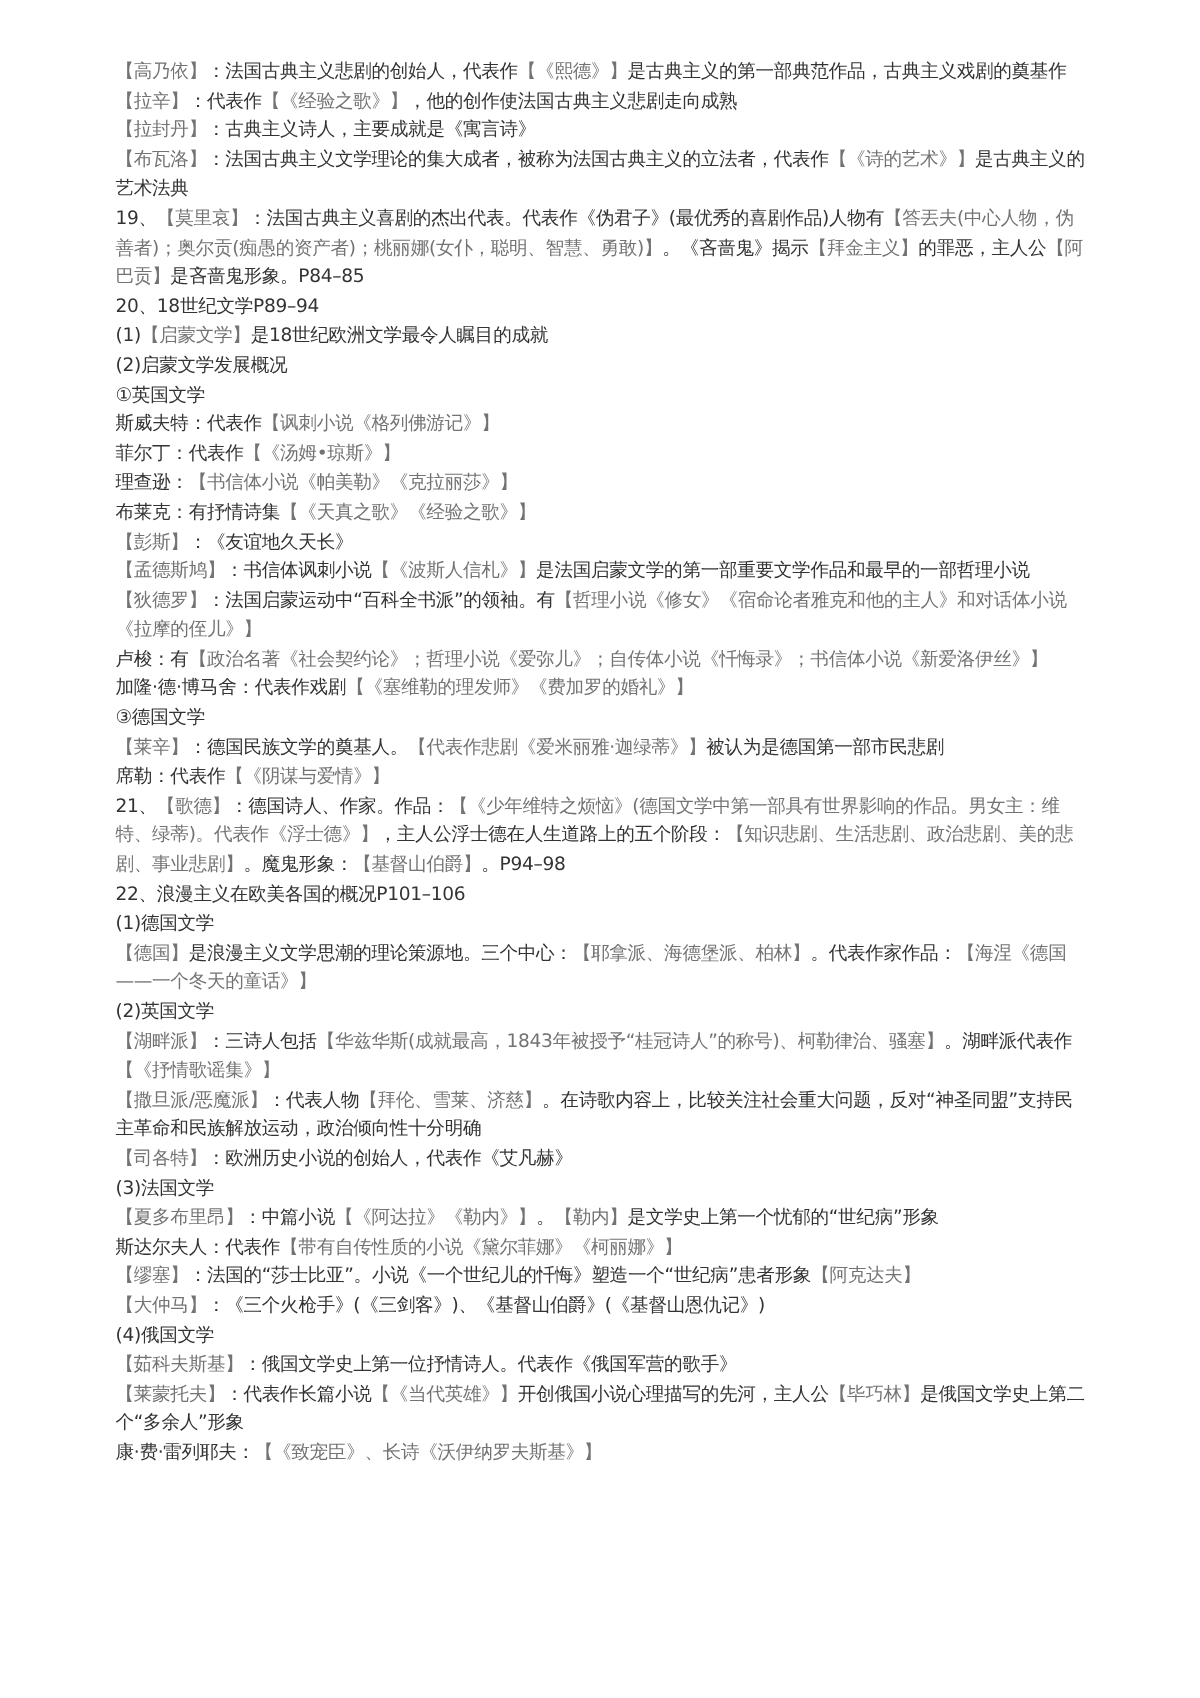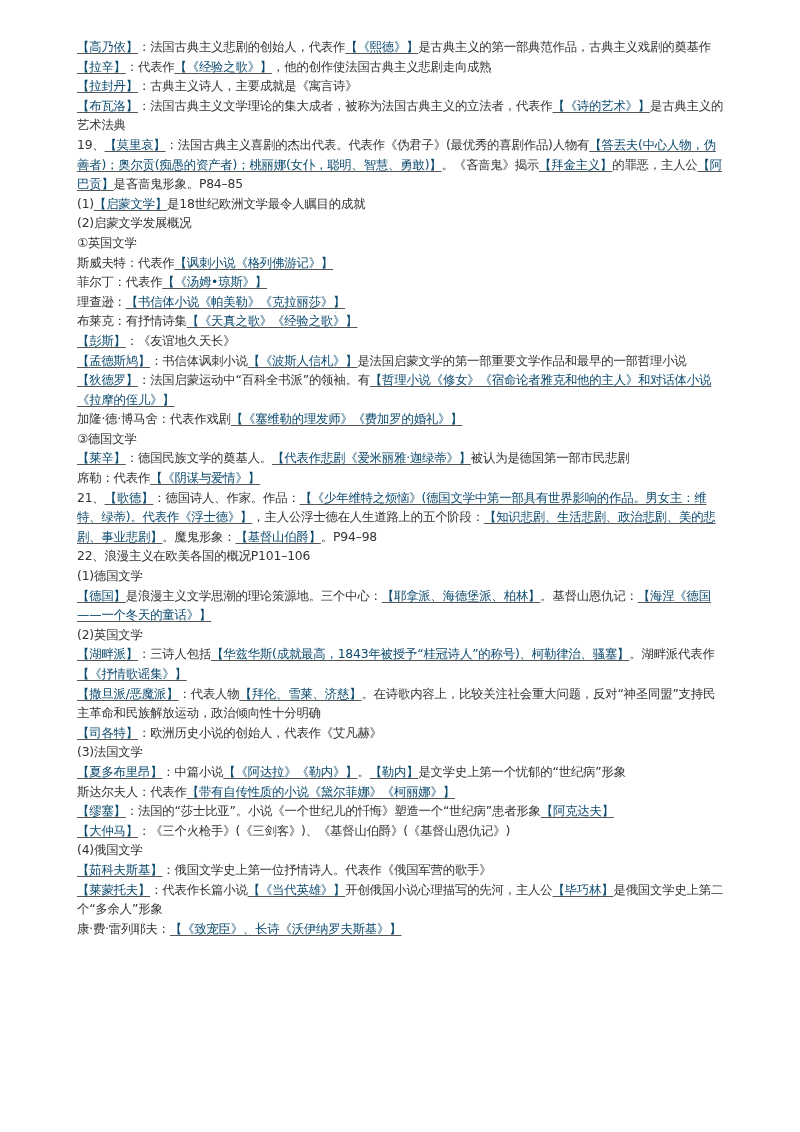--- a/index.html
+++ b/index.html
@@ -1,50 +1,52 @@
 <!DOCTYPE html>
 <html><head>
 <meta charset="utf-8">
 <style>
   html, body { margin: 0; padding: 0; background: #ffffff; }
   body { width: 800px; height: 1132px; overflow: hidden; position: relative;
          font-family: "DejaVu Sans", "Liberation Sans", sans-serif; }
   .doc { position: absolute; left: 77px; top: 37px; width: 650px;
          font-size: 12.4px; line-height: 19.6px; color: #333333; letter-spacing: -0.2px; }
   .line { display: block; white-space: normal; word-break: break-all; }
-  .hl { color: #0c4a6e; text-decoration: underline; text-decoration-color: #555555;
+  .hl { color: #737373; text-decoration-color: #555555;
         text-underline-offset: 2px; text-decoration-thickness: 1px; }
 </style>
 </head>
 <body>
 
 <div class="doc" id="doc">
     <div class="line"><span class="hl">【高乃依】</span><span>：法国古典主义悲剧的创始人，代表作</span><span class="hl">【《熙德》】</span><span>是古典主义的第一部典范作品，古典主义戏剧的奠基作</span></div>
     <div class="line"><span class="hl">【拉辛】</span><span>：代表作</span><span class="hl">【《经验之歌》】</span><span>，他的创作使法国古典主义悲剧走向成熟</span></div>
     <div class="line"><span class="hl">【拉封丹】</span><span>：古典主义诗人，主要成就是《寓言诗》</span></div>
     <div class="line"><span class="hl">【布瓦洛】</span><span>：法国古典主义文学理论的集大成者，被称为法国古典主义的立法者，代表作</span><span class="hl">【《诗的艺术》】</span><span>是古典主义的艺术法典</span></div>
     <div class="line"><span>19、</span><span class="hl">【莫里哀】</span><span>：法国古典主义喜剧的杰出代表。代表作《伪君子》(最优秀的喜剧作品)人物有</span><span class="hl">【答丟夫(中心人物，伪善者)；奥尔贡(痴愚的资产者)；桃丽娜(女仆，聪明、智慧、勇敢)】</span><span>。《吝啬鬼》揭示</span><span class="hl">【拜金主义】</span><span>的罪恶，主人公</span><span class="hl">【阿巴贡】</span><span>是吝啬鬼形象。P84–85</span></div>
+    <div class="line"><span>20、18世纪文学P89–94</span></div>
     <div class="line"><span>(1)</span><span class="hl">【启蒙文学】</span><span>是18世纪欧洲文学最令人瞩目的成就</span></div>
     <div class="line"><span>(2)启蒙文学发展概况</span></div>
     <div class="line"><span>①英国文学</span></div>
     <div class="line"><span>斯威夫特：代表作</span><span class="hl">【讽刺小说《格列佛游记》】</span></div>
     <div class="line"><span>菲尔丁：代表作</span><span class="hl">【《汤姆•琼斯》】</span></div>
     <div class="line"><span>理查逊：</span><span class="hl">【书信体小说《帕美勒》《克拉丽莎》】</span></div>
     <div class="line"><span>布莱克：有抒情诗集</span><span class="hl">【《天真之歌》《经验之歌》】</span></div>
     <div class="line"><span class="hl">【彭斯】</span><span>：《友谊地久天长》</span></div>
     <div class="line"><span class="hl">【孟德斯鸠】</span><span>：书信体讽刺小说</span><span class="hl">【《波斯人信札》】</span><span>是法国启蒙文学的第一部重要文学作品和最早的一部哲理小说</span></div>
     <div class="line"><span class="hl">【狄德罗】</span><span>：法国启蒙运动中“百科全书派”的领袖。有</span><span class="hl">【哲理小说《修女》《宿命论者雅克和他的主人》和对话体小说《拉摩的侄儿》】</span></div>
+    <div class="line"><span>卢梭：有</span><span class="hl">【政治名著《社会契约论》；哲理小说《爱弥儿》；自传体小说《忏悔录》；书信体小说《新爱洛伊丝》】</span></div>
     <div class="line"><span>加隆·德·博马舍：代表作戏剧</span><span class="hl">【《塞维勒的理发师》《费加罗的婚礼》】</span></div>
     <div class="line"><span>③德国文学</span></div>
     <div class="line"><span class="hl">【莱辛】</span><span>：德国民族文学的奠基人。</span><span class="hl">【代表作悲剧《爱米丽雅·迦绿蒂》】</span><span>被认为是德国第一部市民悲剧</span></div>
     <div class="line"><span>席勒：代表作</span><span class="hl">【《阴谋与爱情》】</span></div>
     <div class="line"><span>21、</span><span class="hl">【歌德】</span><span>：德国诗人、作家。作品：</span><span class="hl">【《少年维特之烦恼》(德国文学中第一部具有世界影响的作品。男女主：维特、绿蒂)。代表作《浮士德》】</span><span>，主人公浮士德在人生道路上的五个阶段：</span><span class="hl">【知识悲剧、生活悲剧、政治悲剧、美的悲剧、事业悲剧】</span><span>。魔鬼形象：</span><span class="hl">【基督山伯爵】</span><span>。P94–98</span></div>
     <div class="line"><span>22、浪漫主义在欧美各国的概况P101–106</span></div>
     <div class="line"><span>(1)德国文学</span></div>
-    <div class="line"><span class="hl">【德国】</span><span>是浪漫主义文学思潮的理论策源地。三个中心：</span><span class="hl">【耶拿派、海德堡派、柏林】</span><span>。基督山恩仇记：</span><span class="hl">【海涅《德国——一个冬天的童话》】</span></div>
+    <div class="line"><span class="hl">【德国】</span><span>是浪漫主义文学思潮的理论策源地。三个中心：</span><span class="hl">【耶拿派、海德堡派、柏林】</span><span>。代表作家作品：</span><span class="hl">【海涅《德国——一个冬天的童话》】</span></div>
     <div class="line"><span>(2)英国文学</span></div>
     <div class="line"><span class="hl">【湖畔派】</span><span>：三诗人包括</span><span class="hl">【华兹华斯(成就最高，1843年被授予“桂冠诗人”的称号)、柯勒律治、骚塞】</span><span>。湖畔派代表作</span><span class="hl">【《抒情歌谣集》】</span></div>
     <div class="line"><span class="hl">【撒旦派/恶魔派】</span><span>：代表人物</span><span class="hl">【拜伦、雪莱、济慈】</span><span>。在诗歌内容上，比较关注社会重大问题，反对“神圣同盟”支持民主革命和民族解放运动，政治倾向性十分明确</span></div>
     <div class="line"><span class="hl">【司各特】</span><span>：欧洲历史小说的创始人，代表作《艾凡赫》</span></div>
     <div class="line"><span>(3)法国文学</span></div>
     <div class="line"><span class="hl">【夏多布里昂】</span><span>：中篇小说</span><span class="hl">【《阿达拉》《勒内》】</span><span>。</span><span class="hl">【勒内】</span><span>是文学史上第一个忧郁的“世纪病”形象</span></div>
     <div class="line"><span>斯达尔夫人：代表作</span><span class="hl">【带有自传性质的小说《黛尔菲娜》《柯丽娜》】</span></div>
     <div class="line"><span class="hl">【缪塞】</span><span>：法国的“莎士比亚”。小说《一个世纪儿的忏悔》塑造一个“世纪病”患者形象</span><span class="hl">【阿克达夫】</span></div>
     <div class="line"><span class="hl">【大仲马】</span><span>：《三个火枪手》(《三剑客》)、《基督山伯爵》(《基督山恩仇记》)</span></div>
     <div class="line"><span>(4)俄国文学</span></div>

